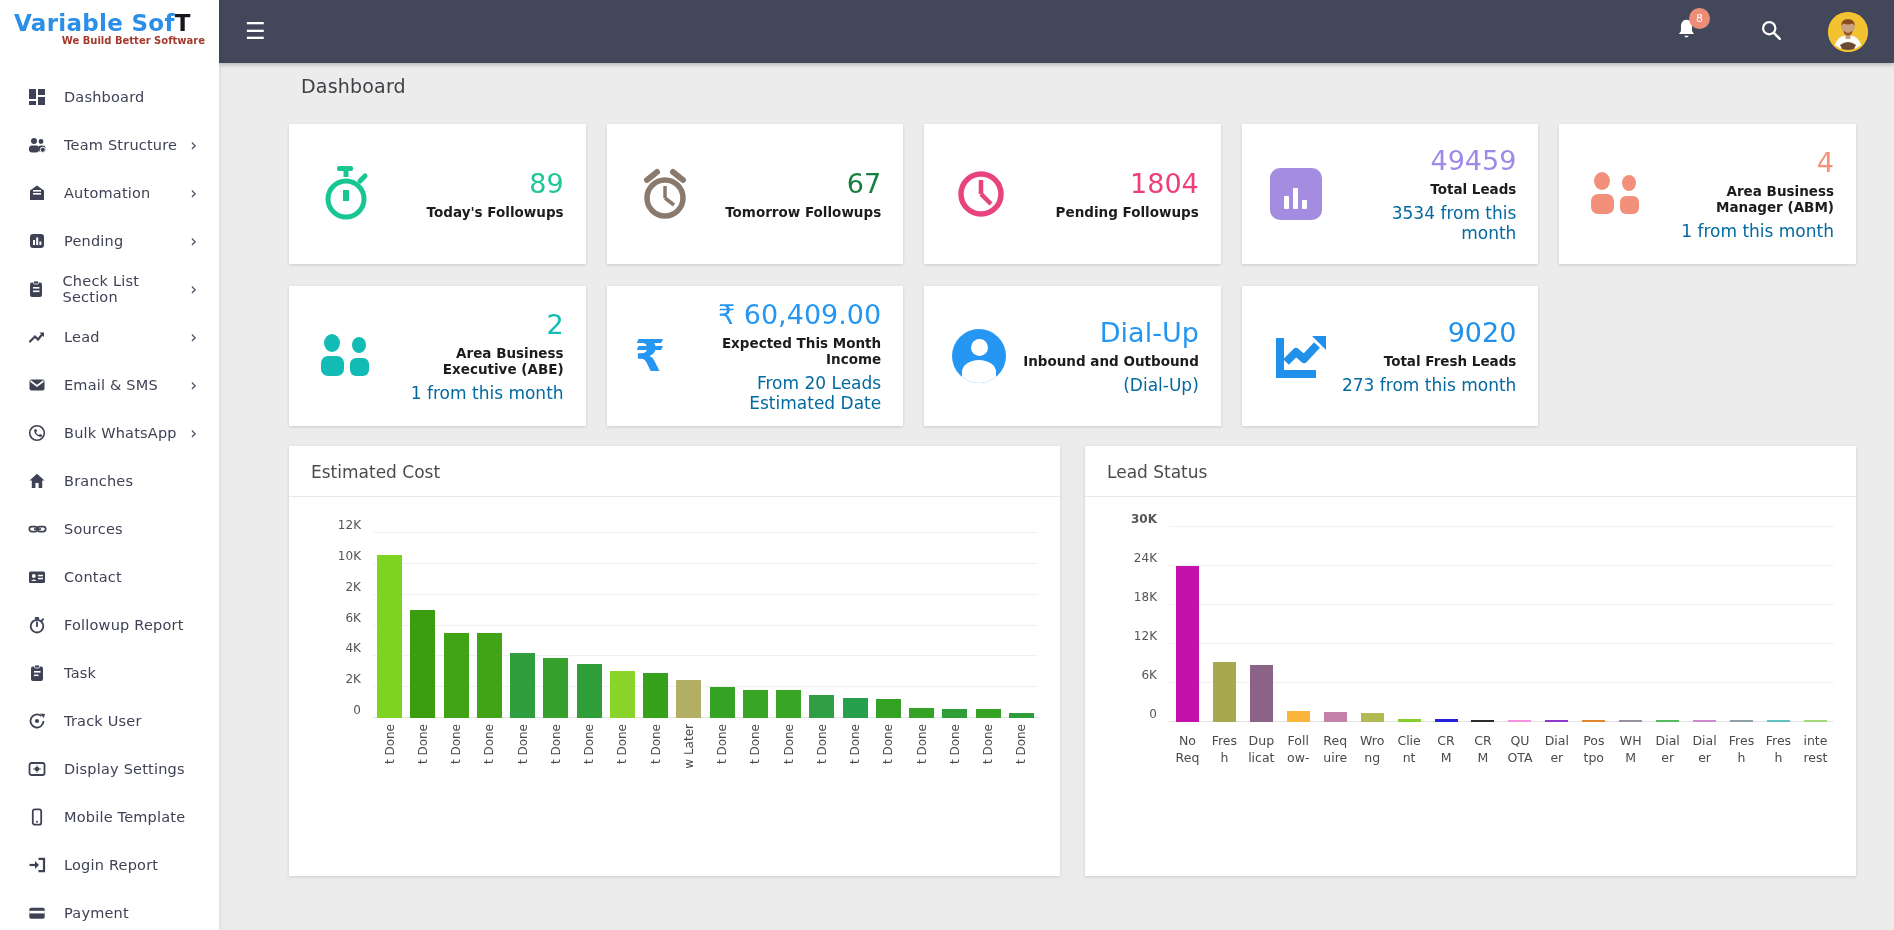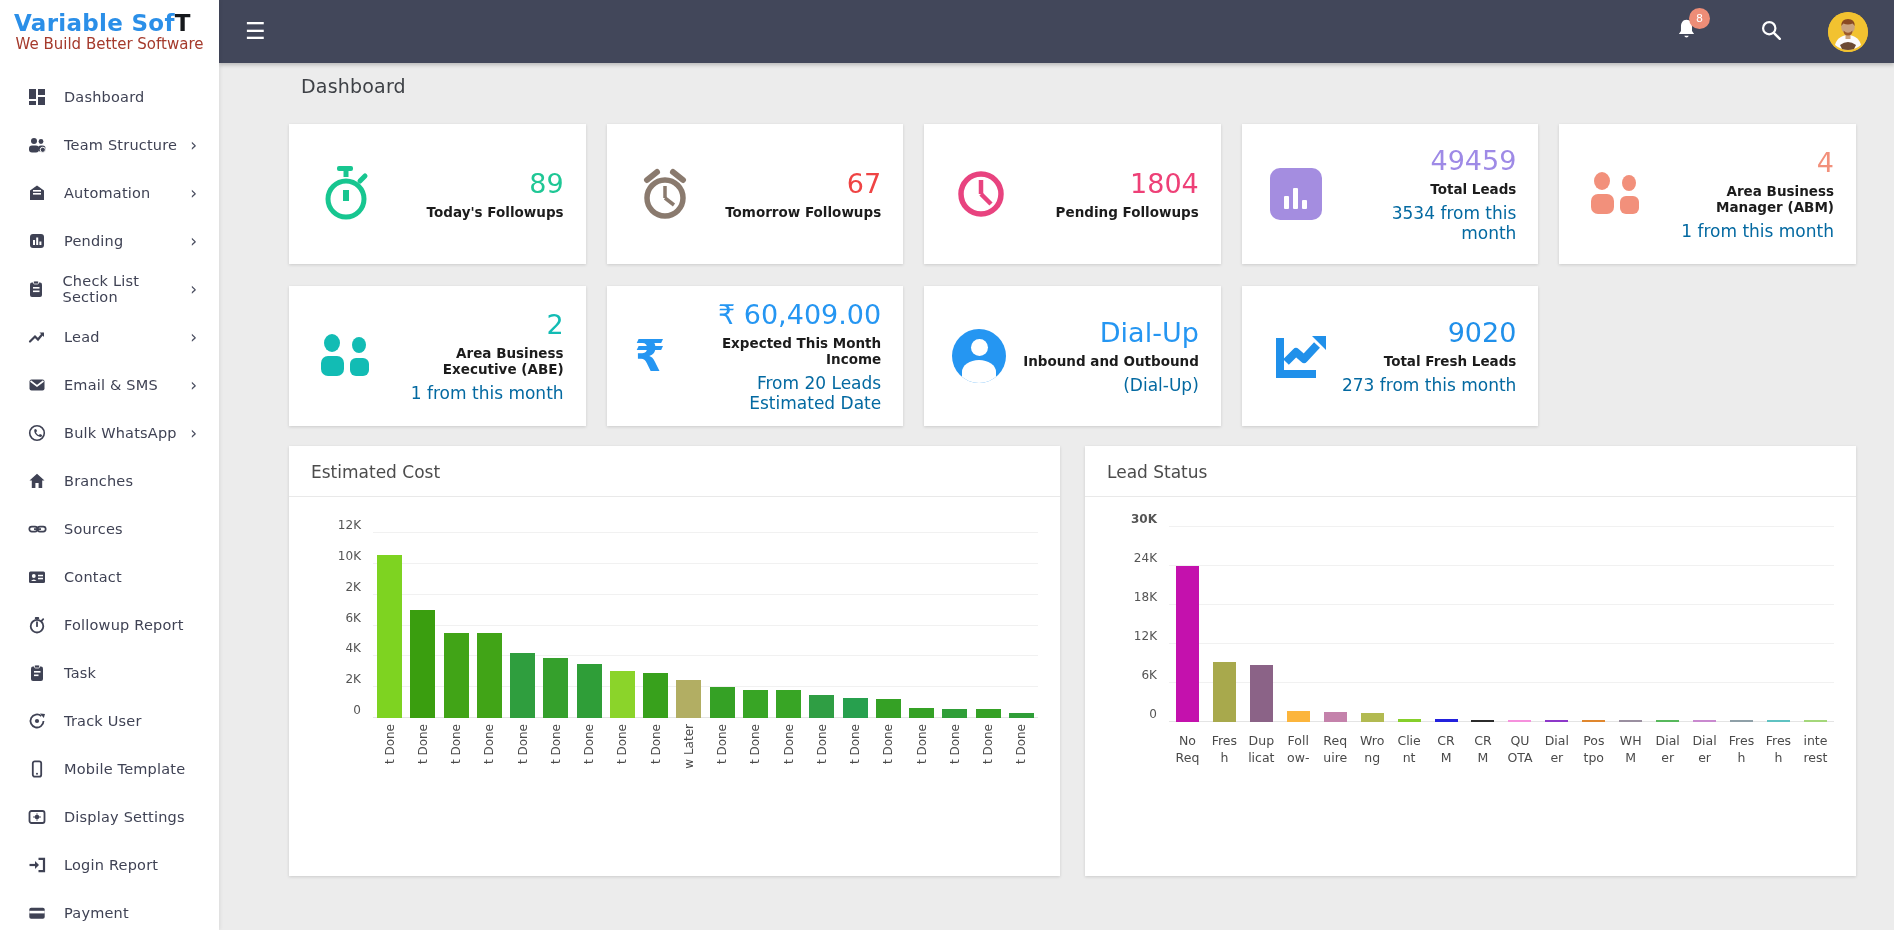--- a/index.html
+++ b/index.html
@@ -4,21 +4,21 @@
 <style>
   * { margin:0; padding:0; box-sizing:border-box; }
   html,body { width:1894px; height:930px; overflow:hidden; font-family:"DejaVu Sans","Liberation Sans",sans-serif; background:#ececec; }
 
   
   .sidebar { position:absolute; left:0; top:0; width:219px; height:930px; background:#ffffff; z-index:5; box-shadow:1px 0 4px rgba(0,0,0,.08); }
   .logo-box { height:63px; padding:8px 10px 0 14px; }
   .brand-line { font-size:23px; font-weight:bold; letter-spacing:.3px; line-height:30px; white-space:nowrap; }
   .brand-blue { color:#2b8fe8; }
   .brand-dark { color:#15181c; }
-  .tagline { font-size:15px; font-weight:normal; color:#a53a2c; text-align:center; padding-right:4px; margin-top:-3px; }
+  .tagline { font-size:10px; font-weight:bold; color:#a53a2c; text-align:right; padding-right:4px; margin-top:-3px; }
   .menu { padding-top:10px; }
   .side-item { height:48px; display:flex; align-items:center; padding:0 22px 0 26px; cursor:pointer; color:#3f4254; }
   .side-item .ico { width:22px; height:18px; display:flex; align-items:center; justify-content:center; }
   .side-item .lbl { margin-left:16px; font-size:14.5px; font-weight:500; letter-spacing:.2px; }
   .side-item .chev { margin-left:auto; font-size:17px; color:#4a4e60; font-weight:400; }
 
   
   .navbar { position:absolute; left:219px; top:0; right:0; height:63px; background:#42475a; display:flex; align-items:center; padding:0 26px; z-index:4; box-shadow:0 2px 4px rgba(0,0,0,.22); }
   .hamburger { color:#ffffff; font-size:23px; cursor:pointer; line-height:1; }
   .nav-right { margin-left:auto; display:flex; align-items:center; }
@@ -218,40 +218,40 @@
             <path d="M15.5 9 a6.5 6.5 0 1 1 -2.2-4.9" fill="none" stroke="#3f4254" stroke-width="1.8"></path>
             <path d="M12 1.5 L17 2 L15.8 6 Z" fill="#3f4254"></path>
             <circle cx="9" cy="9" r="2.1" fill="#3f4254"></circle>
           </svg>
         </span>
     <span class="lbl">Track User</span>
     </div>
       <div class="side-item">
         <span class="ico">
           <svg width="18" height="18" viewBox="0 0 18 18">
-            <rect x="4.8" y="1.3" width="8.4" height="15.4" rx="2" fill="none" stroke="#3f4254" stroke-width="1.8"></rect>
-            <circle cx="9" cy="13.8" r="1" fill="#3f4254"></circle>
-          </svg>
-        </span>
-    <span class="lbl">Mobile Template</span>
-    </div>
-      <div class="side-item">
-        <span class="ico">
-          <svg width="18" height="18" viewBox="0 0 18 18">
             <rect x="1.5" y="3" width="15" height="12" rx="2" fill="none" stroke="#3f4254" stroke-width="1.8"></rect>
             <circle cx="9" cy="9" r="2.3" fill="#3f4254"></circle>
             <g stroke="#3f4254" stroke-width="1.4">
               <line x1="9" y1="5.4" x2="9" y2="6.6"></line>
               <line x1="9" y1="11.4" x2="9" y2="12.6"></line>
               <line x1="5.4" y1="9" x2="6.6" y2="9"></line>
               <line x1="11.4" y1="9" x2="12.6" y2="9"></line>
             </g>
           </svg>
         </span>
     <span class="lbl">Display Settings</span>
+    </div>
+      <div class="side-item">
+        <span class="ico">
+          <svg width="18" height="18" viewBox="0 0 18 18">
+            <rect x="4.8" y="1.3" width="8.4" height="15.4" rx="2" fill="none" stroke="#3f4254" stroke-width="1.8"></rect>
+            <circle cx="9" cy="13.8" r="1" fill="#3f4254"></circle>
+          </svg>
+        </span>
+    <span class="lbl">Mobile Template</span>
     </div>
       <div class="side-item">
         <span class="ico">
           <svg width="18" height="18" viewBox="0 0 18 18">
             <line x1="1.5" y1="9" x2="9.5" y2="9" stroke="#3f4254" stroke-width="2.2"></line>
             <path d="M7 5 L11 9 L7 13 Z" fill="#3f4254"></path>
             <path d="M10.5 2.8 H16 V15.2 H10.5" fill="none" stroke="#3f4254" stroke-width="2.2"></path>
           </svg>
         </span>
     <span class="lbl">Login Report</span>
@@ -322,21 +322,21 @@
         <div class="icon-slot">
           <svg width="60" height="62" viewBox="0 0 60 62">
             <line x1="12" y1="17" x2="22" y2="9" stroke="#8a7a6e" stroke-width="6" stroke-linecap="round"></line>
             <line x1="48" y1="17" x2="38" y2="9" stroke="#8a7a6e" stroke-width="6" stroke-linecap="round"></line>
             <circle cx="30" cy="35" r="18" fill="none" stroke="#8a7a6e" stroke-width="5.5"></circle>
             <line x1="30" y1="35" x2="30" y2="23" stroke="#8a7a6e" stroke-width="3.5"></line>
             <line x1="30" y1="35" x2="39" y2="42" stroke="#8a7a6e" stroke-width="3.5"></line>
           </svg>
         </div>
     <div class="txt">
-      <div class="num" style="color:#ef4444">67</div>
+      <div class="num" style="color:#15803d">67</div>
       <div class="lab">Tomorrow Followups</div>
 
     </div>
       </div>
       <div class="card">
         <div class="icon-slot">
           <svg width="58" height="62" viewBox="0 0 58 62">
             <circle cx="29" cy="31" r="20" fill="none" stroke="#e8437f" stroke-width="5.5"></circle>
             <line x1="29" y1="31" x2="29" y2="17" stroke="#e8437f" stroke-width="4.5"></line>
             <line x1="29" y1="31" x2="39" y2="41" stroke="#e8437f" stroke-width="4.5"></line>

